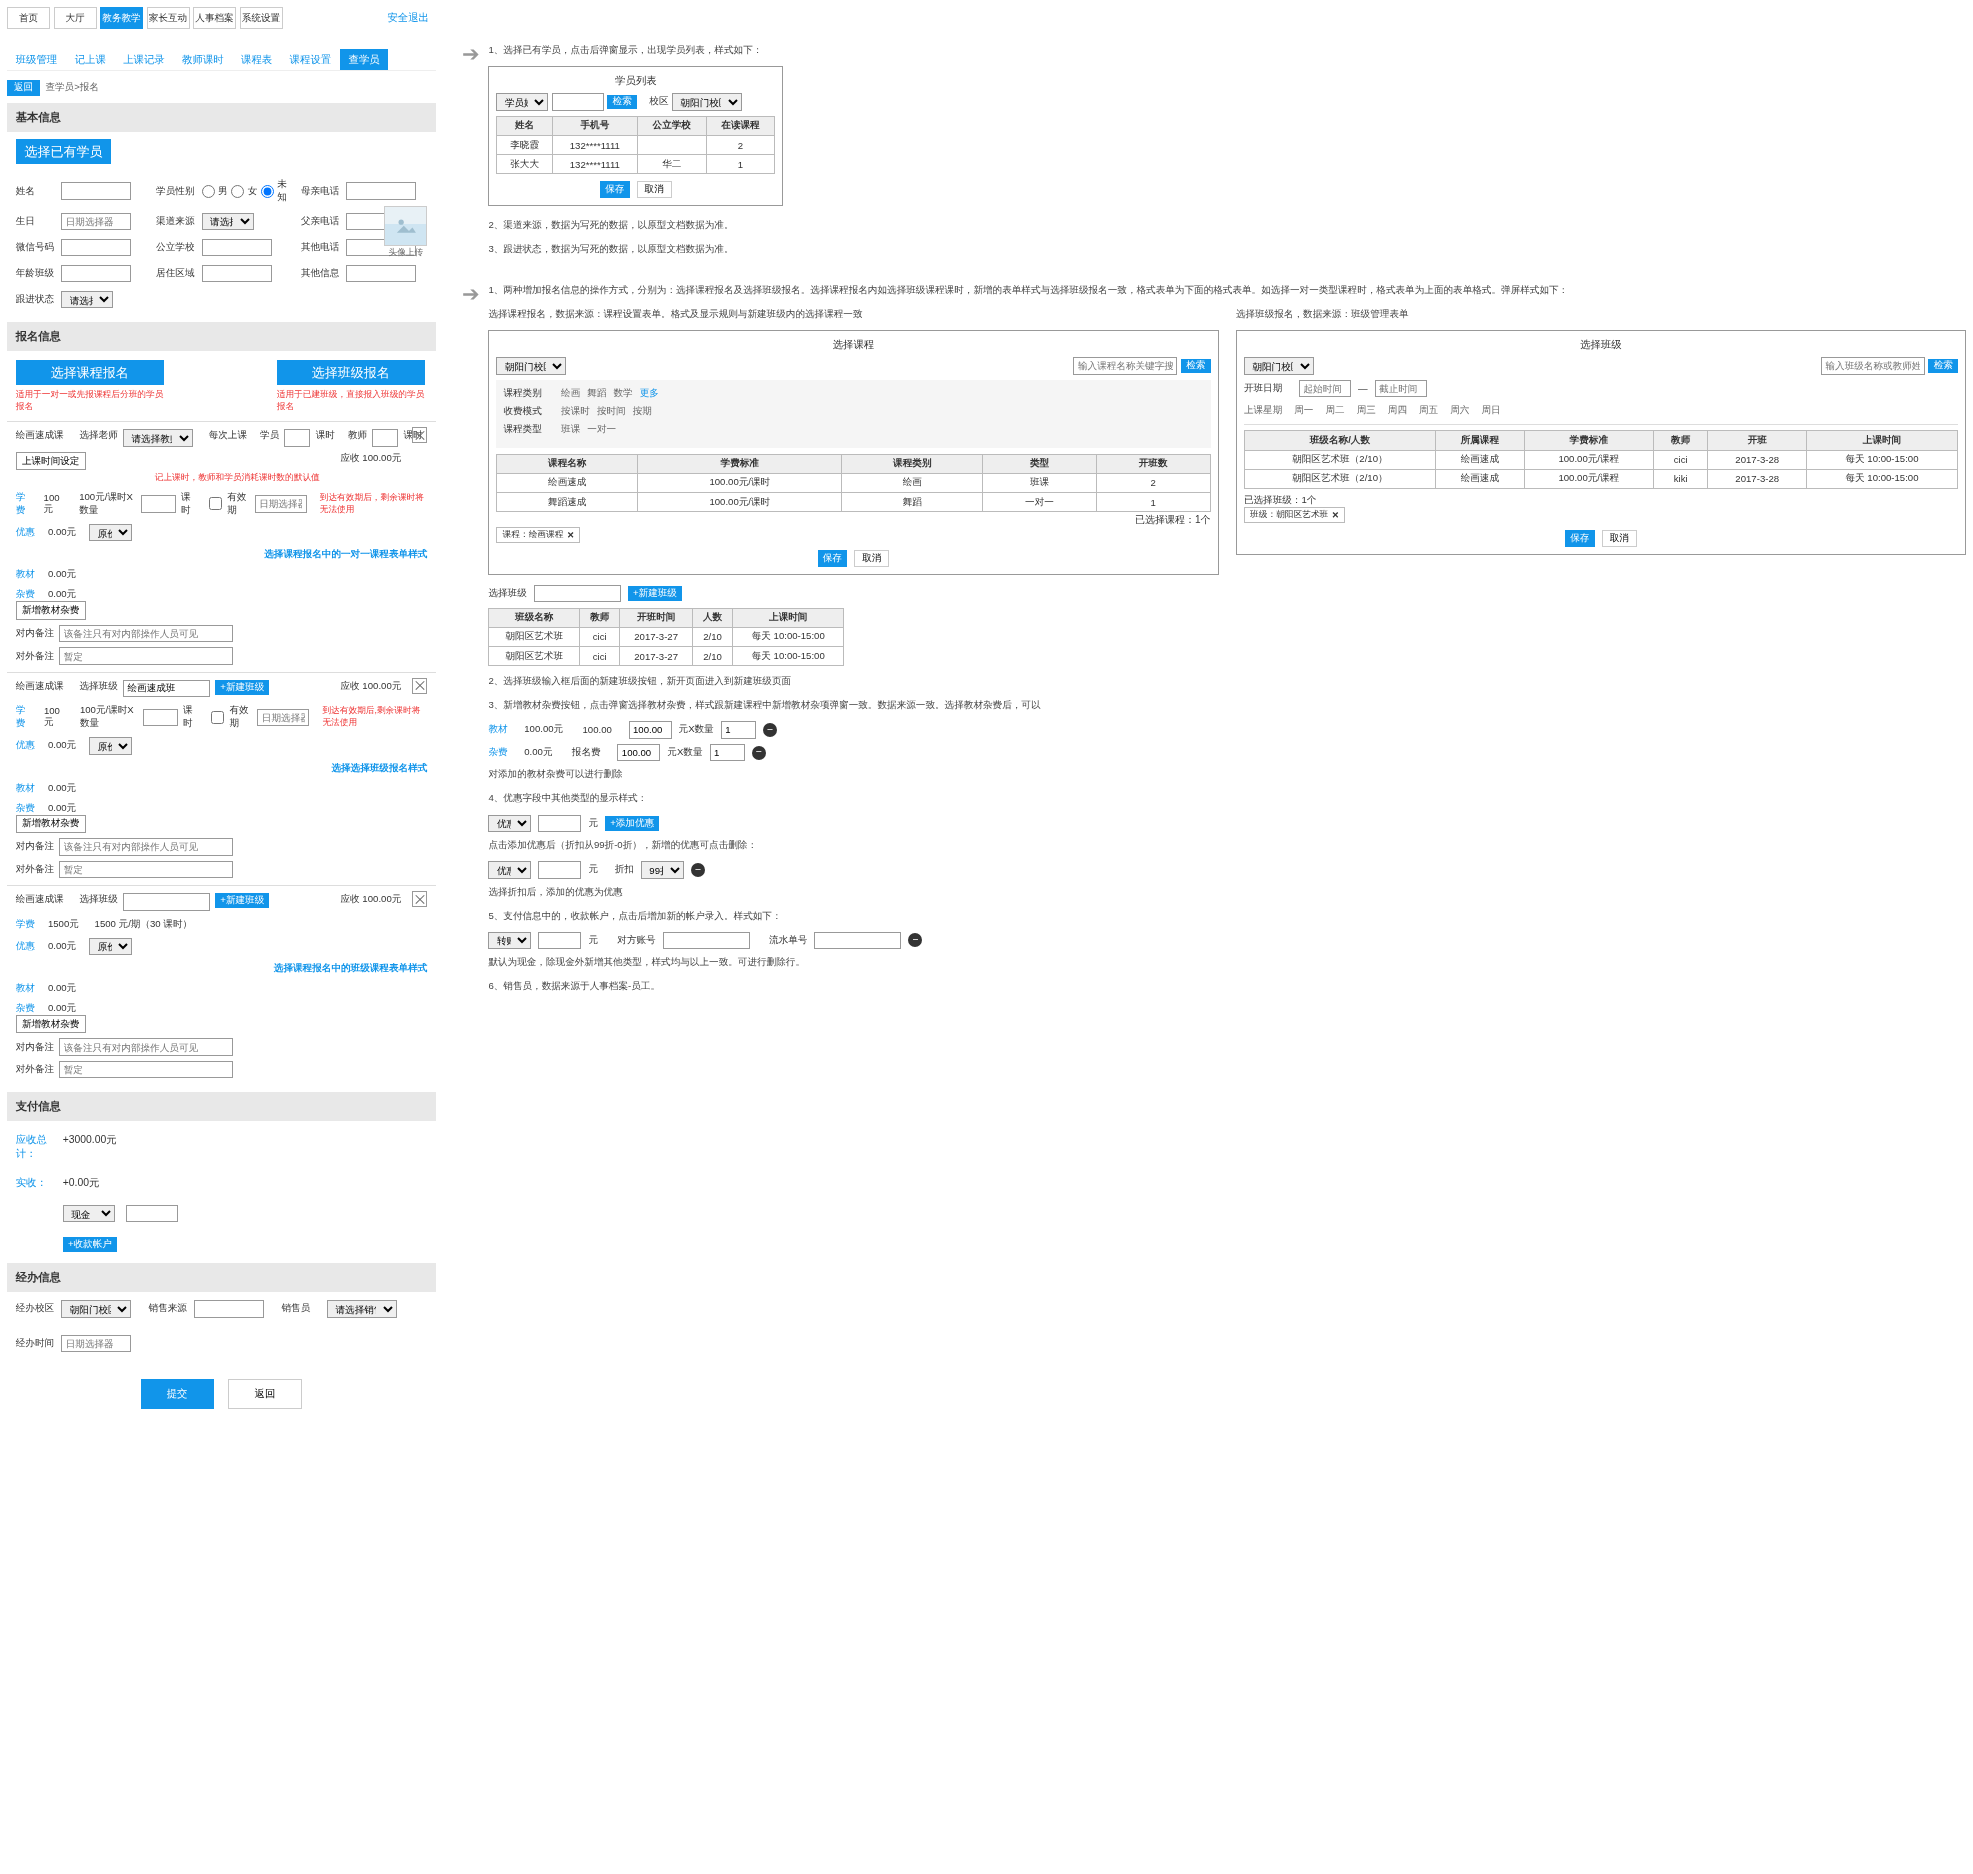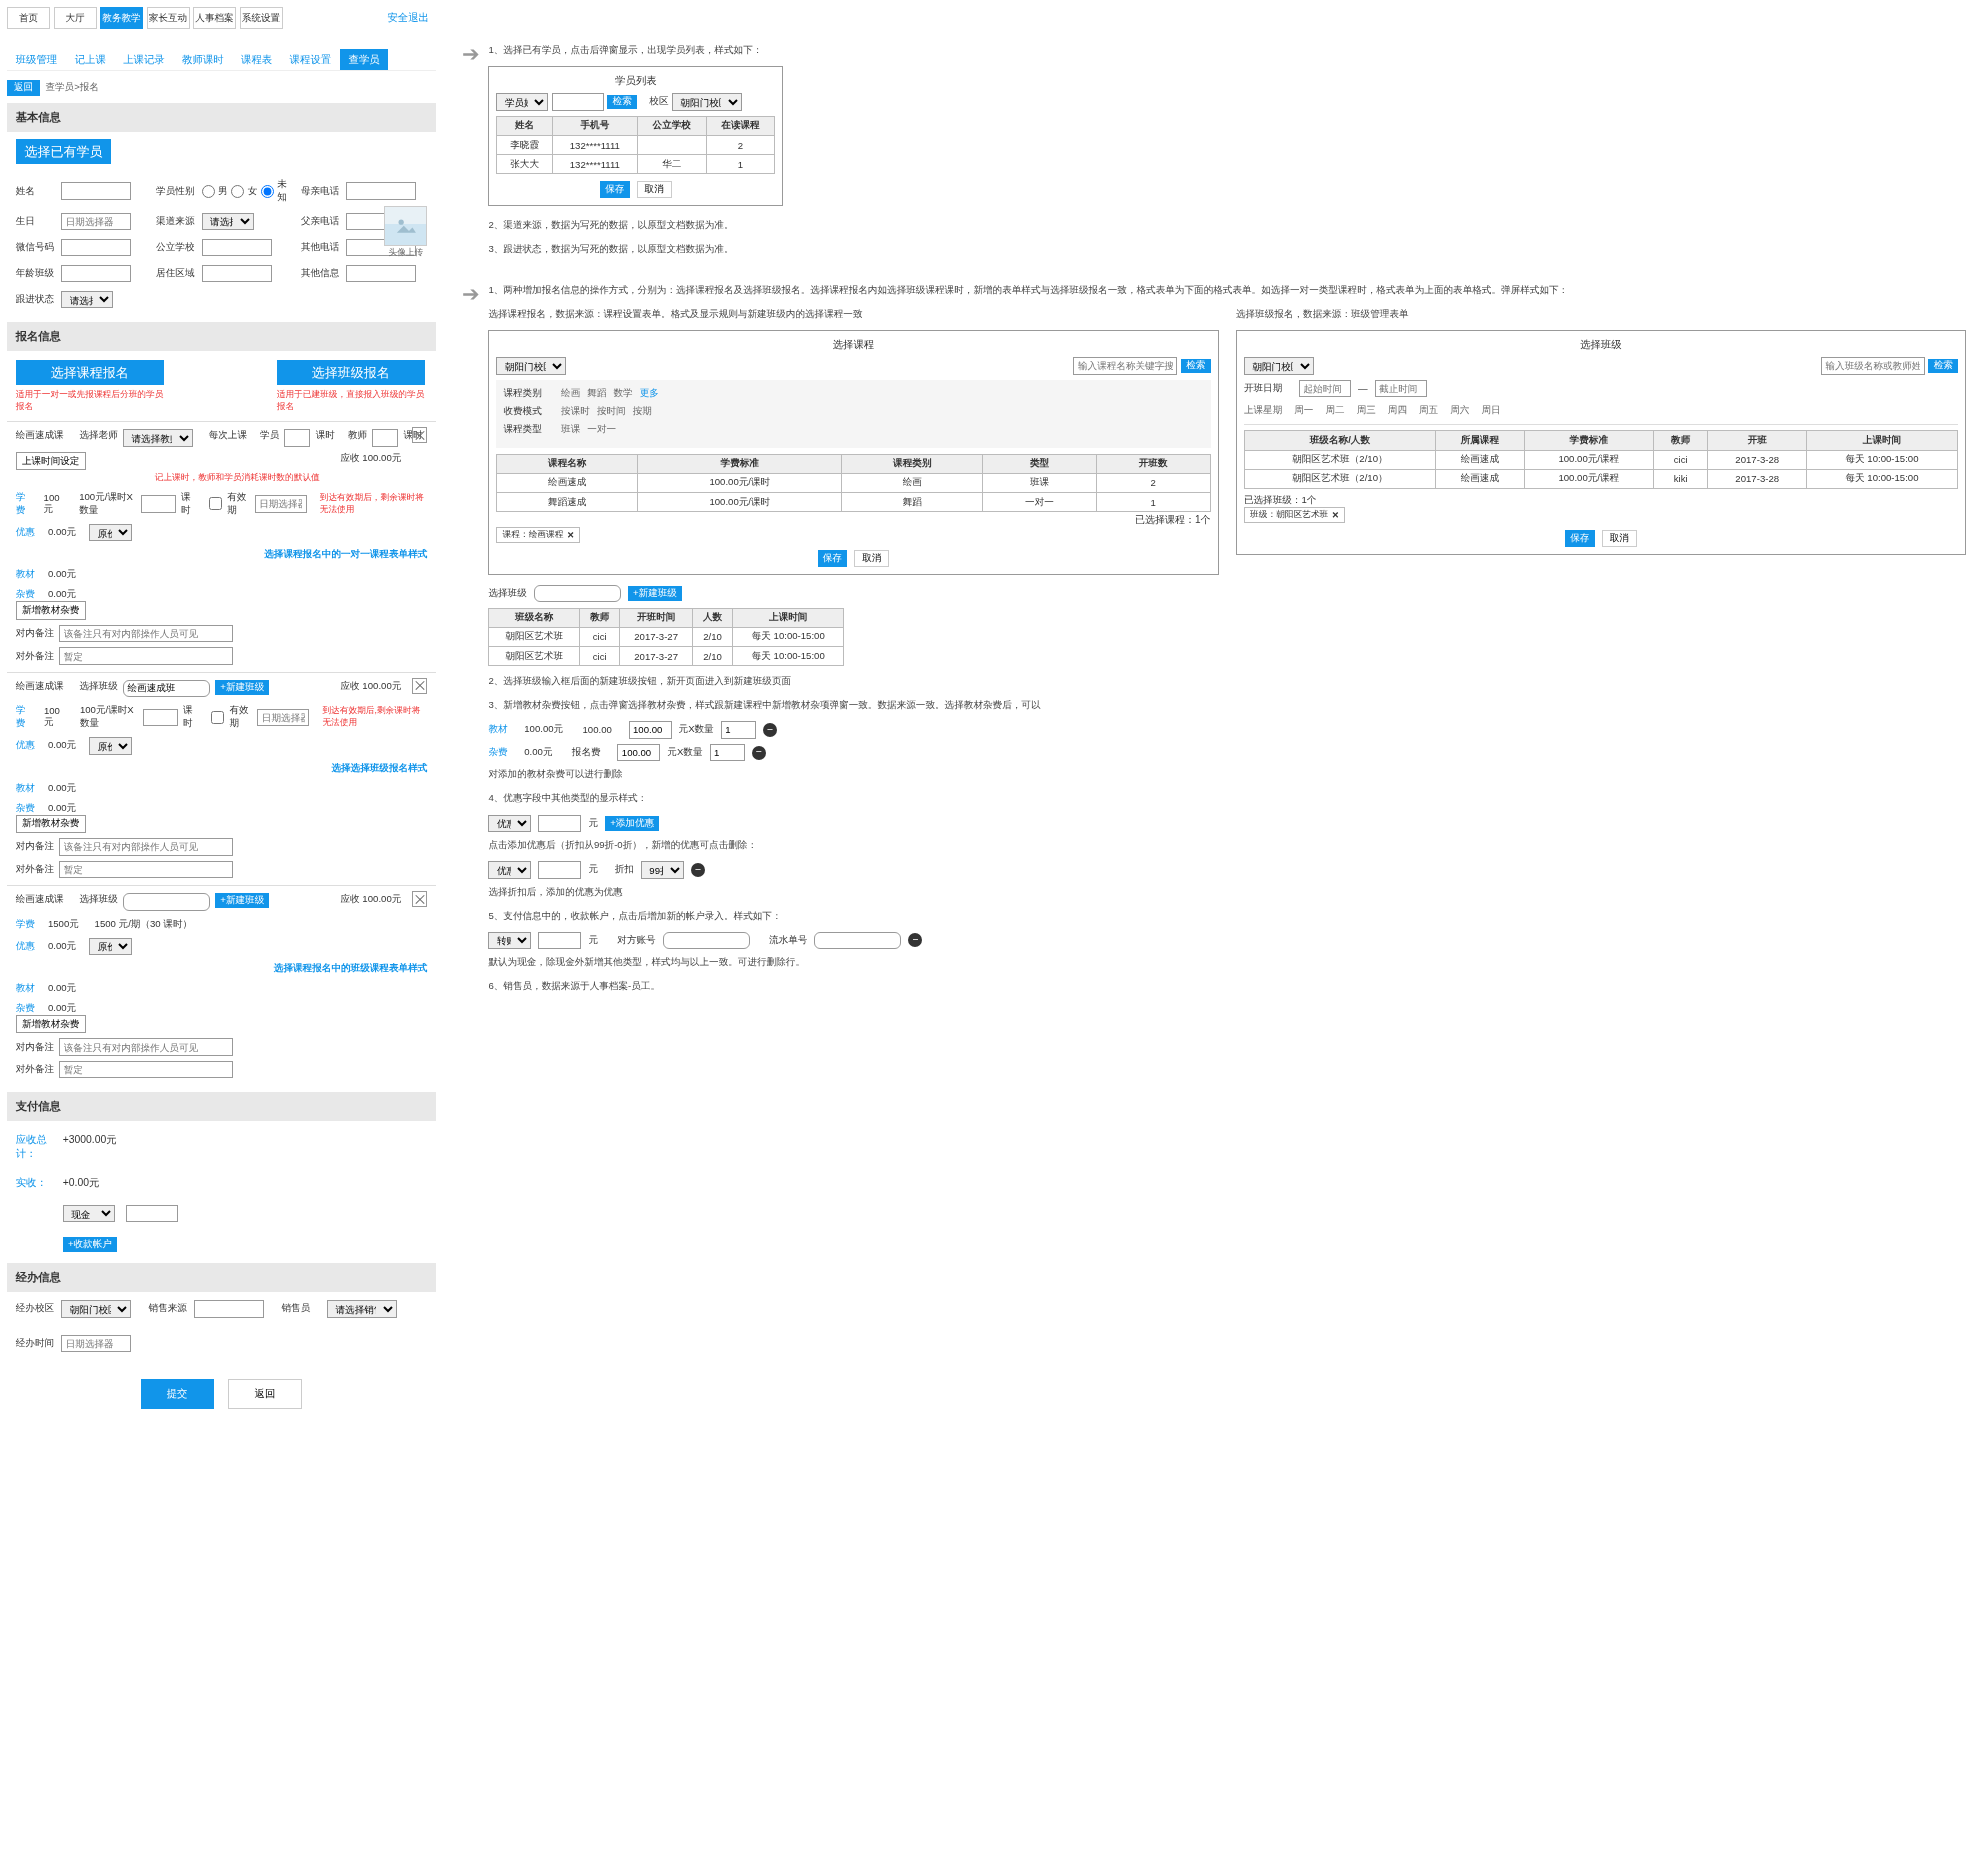--- a/index.html
+++ b/index.html
@@ -26,21 +26,21 @@
 .section-bar { background: #e8e8e8; font-weight: bold; font-size: 11.3px; padding: 7px 8.7px; margin-top: 7px; }
 
 
 .btn-blue { background: #1195ea; color: #fff; border: none; padding: 3.5px 8.7px; cursor: pointer; font-size: 13px; }
 .btn-small-blue { background: #1195ea; color: #fff; border: none; padding: 0.9px 5.2px; cursor: pointer; font-size: 9.6px; }
 .btn-white-sm { background:#fff; border:0.9px solid #ccc; padding:0.9px 7px; cursor:pointer; font-size:9.6px;}
 
 
 input[type=text], select { border: 0.9px solid #999; padding: 1.7px 3.5px; font-size: 9.6px; height: 17.4px; }
 input.w80 { width: 70px; } input.w60 { width: 52px; } input.w50 { width: 43px; } input.w40 { width: 35px; }
-input.w30 { width: 26px; } input.w100 { width: 87px; border-radius: 6px; } input.w120 { width: 104px; }
+input.w30 { width: 26px; } input.w100 { width: 87px; } input.w120 { width: 104px; }
 select.w80 { width: 70px; } select.w60 { width: 52px; } select.w50 { width: 43px; }
 
 
 .form-grid { display: grid; grid-template-columns: 1fr 1fr 1fr; gap: 8.7px 14px; padding: 7px 8.7px; font-size: 9.6px; align-items: center; position: relative; }
 .form-row { display: flex; align-items: center; gap: 3.5px; }
 .form-row label { min-width: 42px; color: #333; }
 .avatar-box { position: absolute; right: 8.7px; top: 35px; width: 43px; height: 40px; border: 0.9px solid #ccc; display: flex; align-items: center; justify-content: center; background: linear-gradient(#e8f1f6 45%, #cfe5f2 45%); }
 .avatar-caption { position: absolute; right: 8.7px; top: 76px; width: 43px; text-align: center; font-size: 8.7px; color: #666; }
 
 

